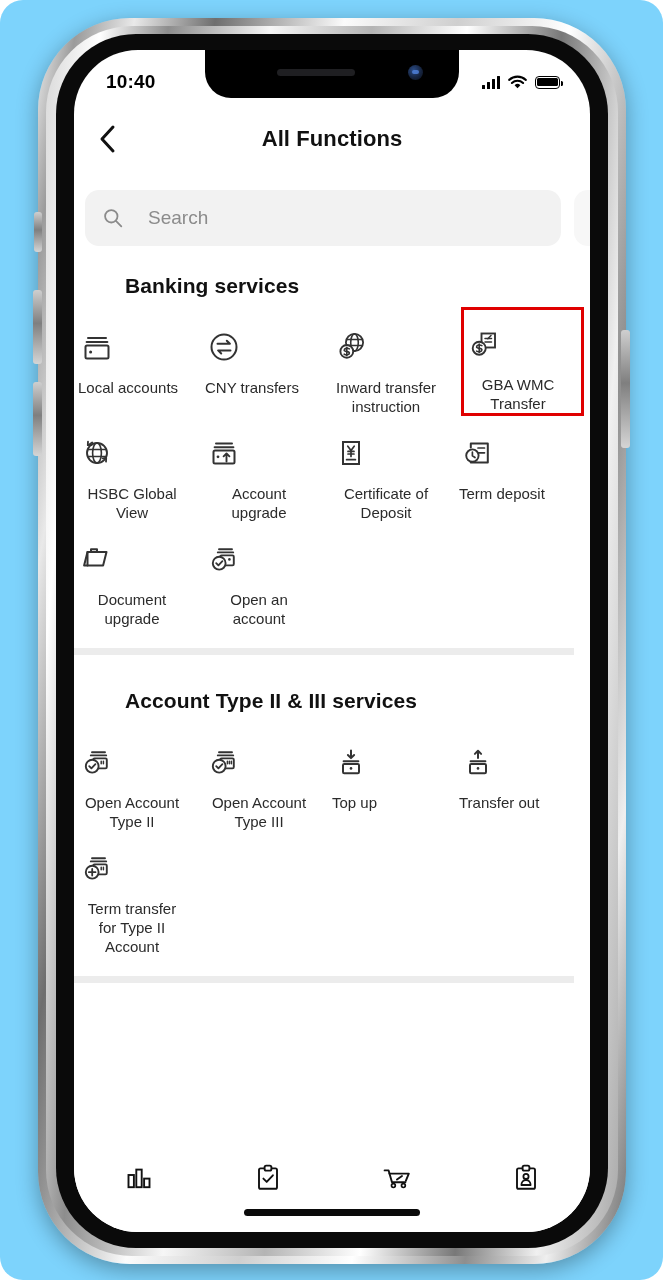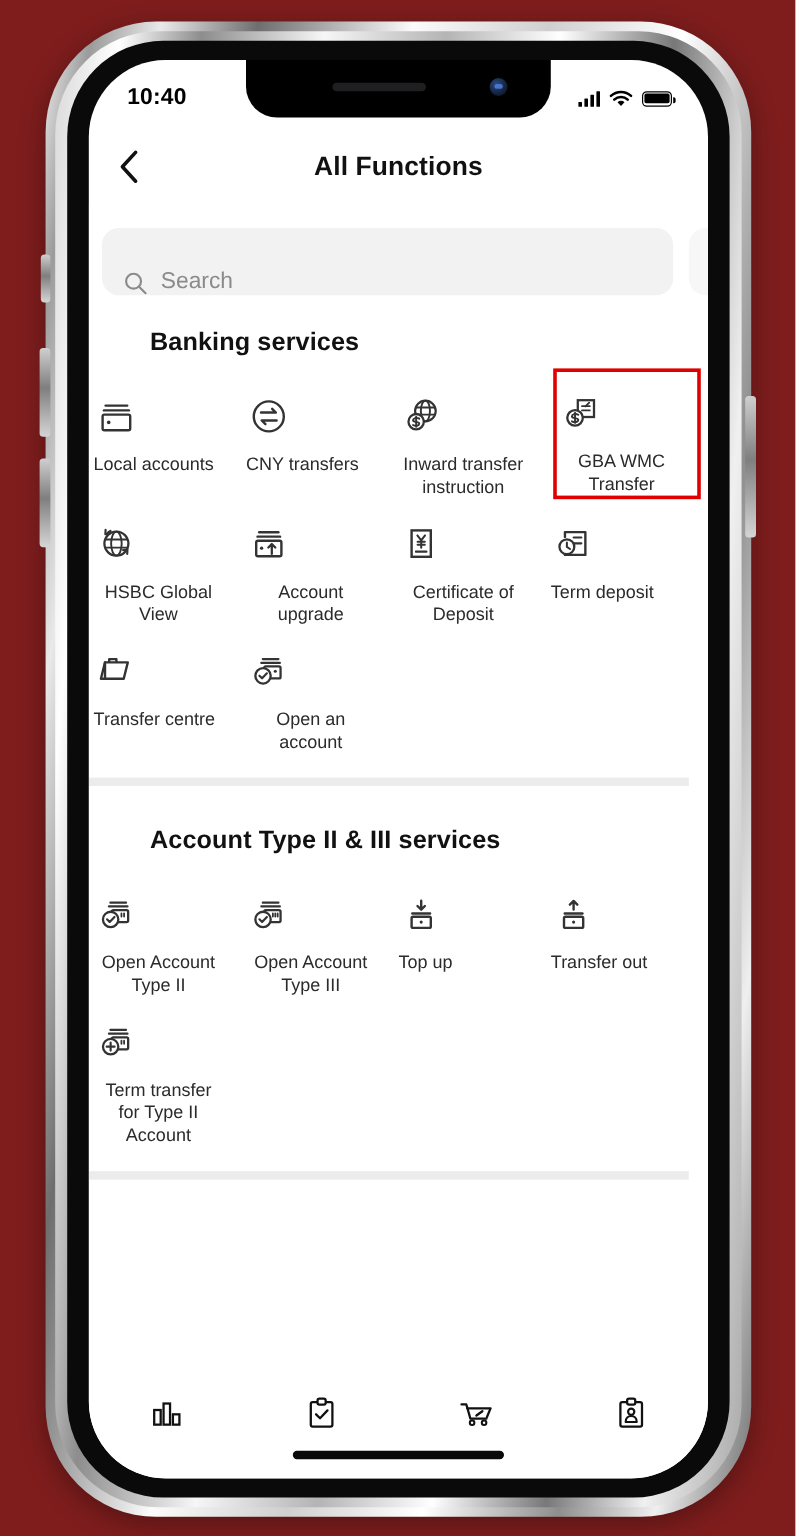--- a/index.html
+++ b/index.html
@@ -9,21 +9,22 @@
     width: 663px;
     height: 1280px;
     overflow: hidden;
     font-family: "Liberation Sans", sans-serif;
   }
 
   #stage {
     position: relative;
     width: 663px;
     height: 1280px;
-    background: #7f1d1d;
+    background: #7dd3fc;
+    border-radius: 23px;
   }
 
   
   .phone-outer {
     position: absolute;
     left: 38px;
     top: 18px;
     width: 588px;
     height: 1246px;
     border-radius: 92px;
@@ -206,24 +207,24 @@
   }
   .search-box {
     position: absolute;
     left: 11px;
     top: 20px;
     width: 476px;
     height: 56px;
     background: #f2f2f2;
     border-radius: 14px;
     display: flex;
-    align-items: flex-end;
+    align-items: center;
     padding-left: 18px;
     box-sizing: border-box;
-    gap: 11px;
+    gap: 25px;
     cursor: text;
   }
   .search-placeholder {
     font-size: 19px;
     color: #8b8b8b;
   }
   .search-peek {
     position: absolute;
     left: 500px;
     top: 20px;
@@ -489,21 +490,21 @@
           </div>
 
           <div class="tile">
             <div class="tile-icon">
               <svg width="38" height="38" viewBox="0 0 38 38">
                 <path d="M13 11.5 v-2.2 h6 v2.2" stroke="#333" stroke-width="2" fill="none" stroke-linecap="round" stroke-linejoin="round"></path>
                 <path d="M9.5 12 h19 l-3.4 13.6 h-19 Z" stroke="#333" stroke-width="2" fill="none" stroke-linecap="round" stroke-linejoin="round"></path>
                 <path d="M9.5 12 v13.6" stroke="#333" stroke-width="2" stroke-linecap="round"></path>
               </svg>
             </div>
-            <div class="tile-label">Transfer centre</div>
+            <div class="tile-label">Document upgrade</div>
           </div>
 
           <div class="tile">
             <div class="tile-icon">
               <svg width="38" height="38" viewBox="0 0 38 38">
                 <path d="M14 9.2 h13" stroke="#333" stroke-width="1.9" stroke-linecap="round"></path>
                 <path d="M12.8 12.4 h15.4" stroke="#333" stroke-width="1.9" stroke-linecap="round"></path>
                 <rect x="15.2" y="15.4" width="13.6" height="10" rx="1.3" stroke="#333" stroke-width="1.9" fill="#fff"></rect>
                 <circle cx="24.4" cy="19.4" r="1.3" fill="#333"></circle>
                 <circle cx="14.2" cy="23.2" r="6.4" stroke="#333" stroke-width="1.9" fill="#fff"></circle>

